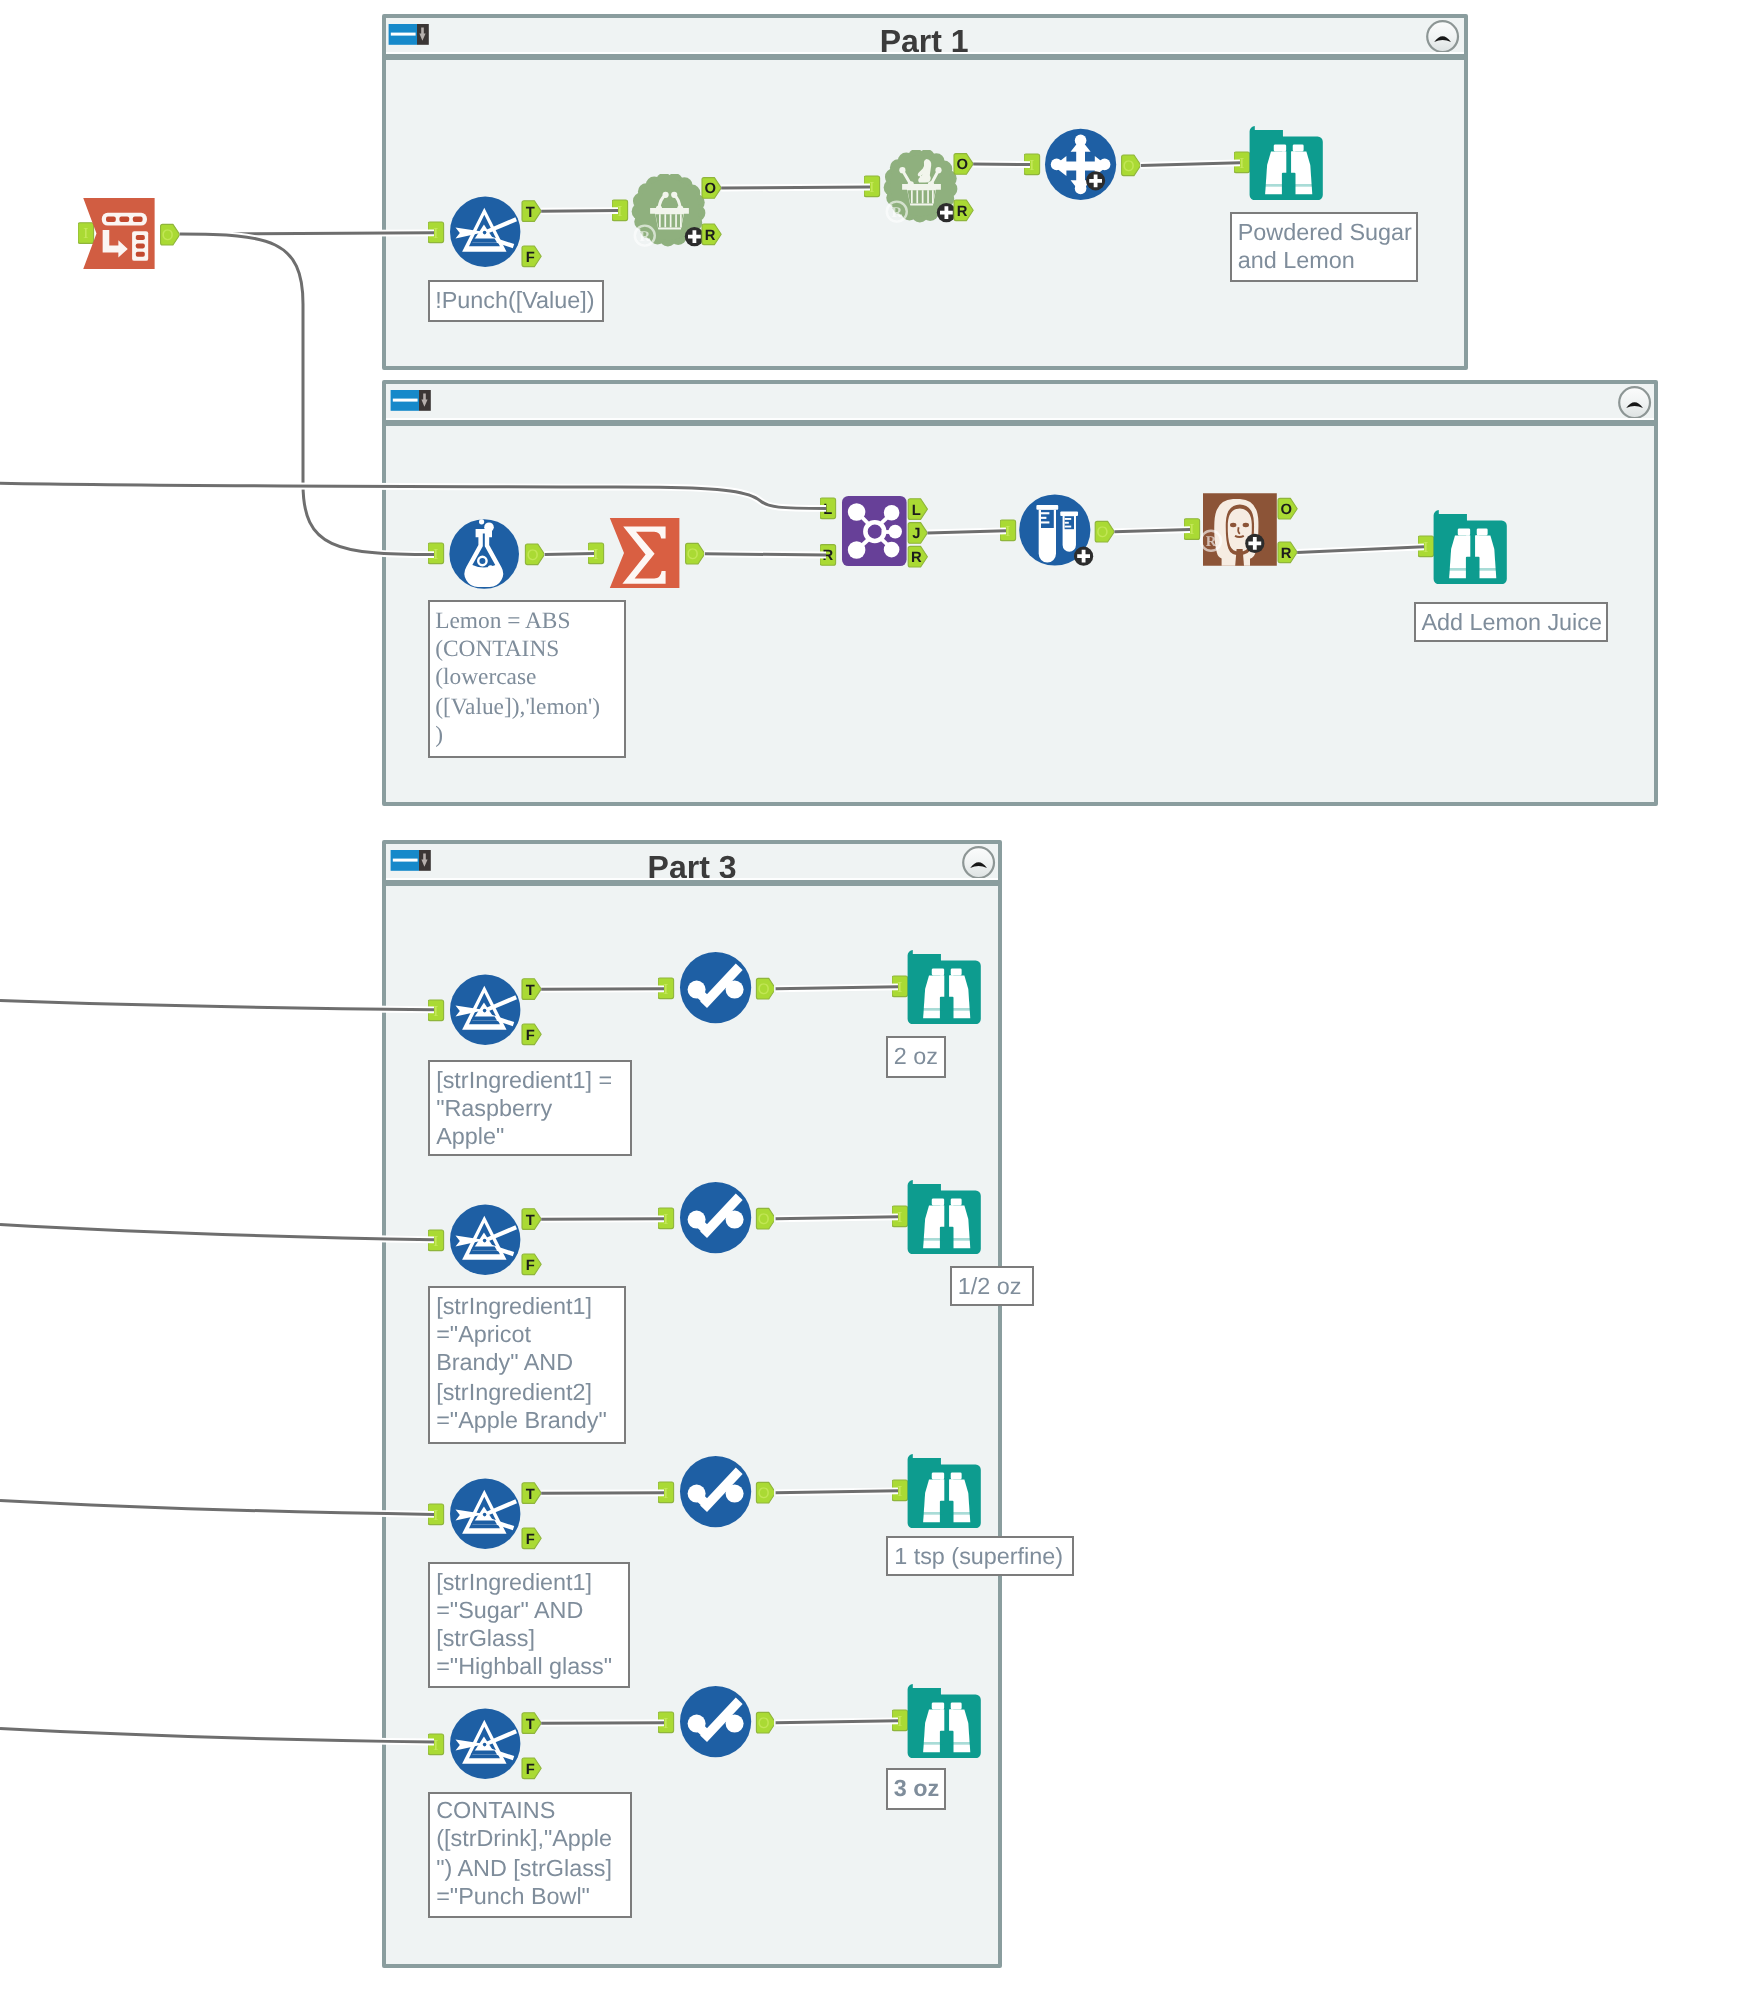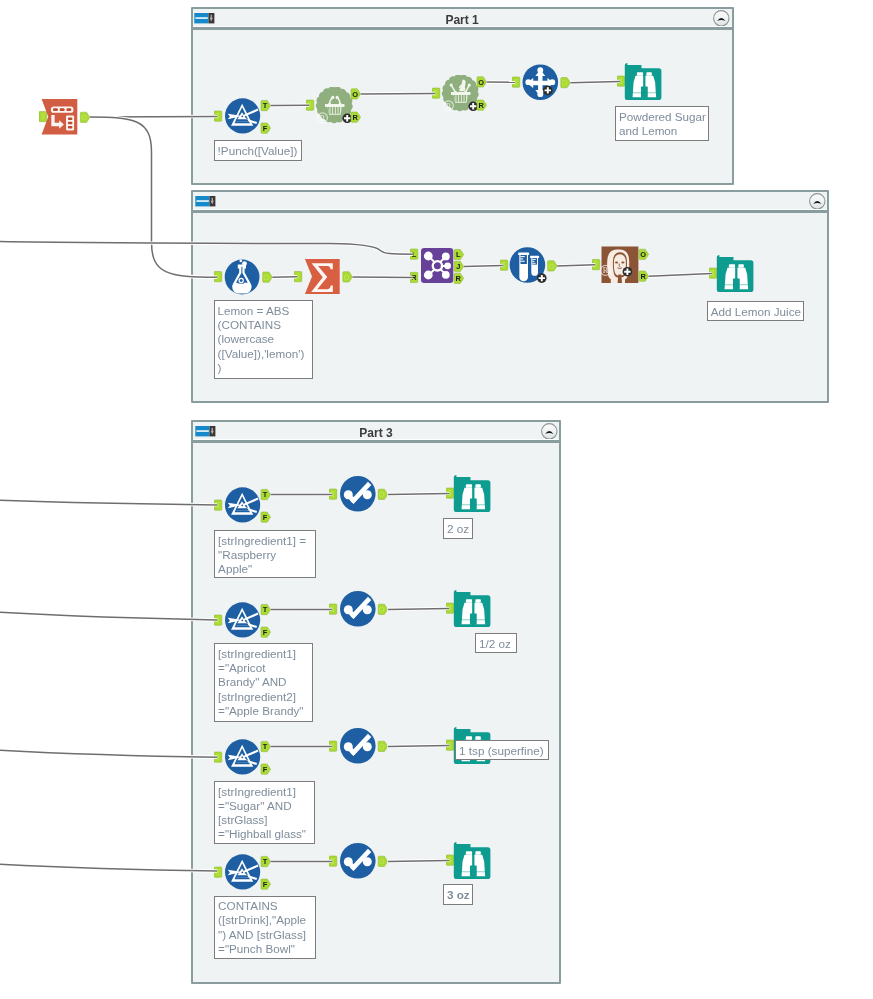--- a/index.html
+++ b/index.html
@@ -8,21 +8,21 @@
        font-family:"Liberation Sans",sans-serif;overflow:hidden;}
   #canvas{position:relative;width:873px;height:999px;background:#ffffff;}
 
   .container{position:absolute;box-sizing:border-box;background:#eff3f3;
              border:2px solid #8a9d9e;border-radius:1px;}
   .container .hdr{position:relative;height:21px;box-sizing:border-box;
              background:#eff3f3;border-bottom:3.2px solid #8a9d9e;}
   .container .hdr::after{content:"";position:absolute;left:0;right:0;top:16.5px;
              height:1.3px;background:#fdfefe;}
   .container .hdr .ttl{position:absolute;left:30px;right:30px;top:4.2px;
-             text-align:center;font-size:12px;font-weight:bold;color:#3b3b3b;}
+             text-align:center;font-size:16px;font-weight:bold;color:#3b3b3b;}
   .cicon{position:absolute;left:1.5px;top:0.8px;width:21px;height:11px;}
   .collapse{position:absolute;right:1.2px;top:1.2px;width:17px;height:17px;}
 
   .node{position:absolute;}
   .node svg{display:block;}
 
   .anno{position:absolute;background:#ffffff;border:1px solid #7c7c7c;
         box-sizing:border-box;font-size:11.7px;color:#7f8d9b;
         line-height:14.2px;padding:2.5px 1px 2px 2.8px;white-space:pre;
         overflow:hidden;}
@@ -123,21 +123,21 @@
                 <stop offset="0%" stop-color="#fbfcfc"></stop>
                 <stop offset="55%" stop-color="#eff2f2"></stop>
                 <stop offset="100%" stop-color="#dde2e2"></stop>
               </linearGradient>
             </defs>
             <circle cx="8.3" cy="8.3" r="7.7" fill="url(#cg1)" stroke="#8d9695" stroke-width="1.1"></circle>
             <path d="M4.1 11.0 Q8.3 5.2 12.5 11.0 Q8.3 8.9 4.1 11.0 Z" fill="#171717"></path>
           </svg></span>
       </div>
     </div>
-    <div class="container" style="left: 191px; top: 420px; width: 370px; height: 564px;">
+    <div class="container" style="left: 191px; top: 420px; width: 310px; height: 564px;">
       <div class="hdr">
         <span class="cicon"><svg width="21" height="11" viewBox="0 0 21 11">
             <rect x="0.3" y="0" width="14.2" height="10.4" fill="#1689ca"></rect>
             <rect x="1.4" y="4.3" width="12.4" height="1.5" fill="#ffffff"></rect>
             <rect x="14.5" y="0" width="5.9" height="10.4" fill="#3b3635"></rect>
             <path d="M16.6 1.8 h1.3 v3.0 h0.9 l-1.6 3.6 l-1.5 -3.6 h0.9 Z" fill="#b6b0ad"></path>
           </svg></span>
         <span class="ttl">Part 3</span>
         <span class="collapse"><svg width="17" height="17" viewBox="0 0 17 17">
             <defs>
@@ -835,39 +835,39 @@
           <g fill="#0d9c8f" opacity="0.35">
             <rect x="7.1" y="29.0" width="10.6" height="1.35"></rect>
             <rect x="20.5" y="29.0" width="10.6" height="1.35"></rect>
           </g>
         </g>
       </svg>
     </div>
     <div class="anno" style="left: 213.8px; top: 140.3px; width: 88.6px; height: 21.2px;">!Punch([Value])</div>
     <div class="anno" style="left: 615.1px; top: 106.2px; width: 93.6px; height: 34.6px;">Powdered Sugar
 and Lemon</div>
-    <div class="anno" style="left: 213.8px; top: 300.4px; width: 99.1px; height: 79px;">Lemon = ABS
+    <div class="anno" style="left: 213.8px; top: 300.4px; width: 99.1px; height: 79px; font-family: Liberation Serif, serif;">Lemon = ABS
 (CONTAINS
 (lowercase
 ([Value]),'lemon')
 )</div>
     <div class="anno" style="left: 706.9px; top: 301.2px; width: 96.9px; height: 19.9px;">Add Lemon Juice</div>
     <div class="anno" style="left: 214.3px; top: 530.1px; width: 102px; height: 48.1px;">[strIngredient1] =
 "Raspberry
 Apple"</div>
     <div class="anno" style="left: 443.1px; top: 518.4px; width: 29.8px; height: 20.5px;">2 oz</div>
     <div class="anno" style="left: 214.3px; top: 643.4px; width: 98.5px; height: 78.4px;">[strIngredient1]
 ="Apricot
 Brandy" AND
 [strIngredient2]
 ="Apple Brandy"</div>
     <div class="anno" style="left: 443.1px; top: 633.2px; width: 41.5px; height: 20.1px; margin-left: 32px;">1/2 oz</div>
     <div class="anno" style="left: 214.3px; top: 781px; width: 100.9px; height: 63.4px;">[strIngredient1]
 ="Sugar" AND
 [strGlass]
 ="Highball glass"</div>
-    <div class="anno" style="left: 443.3px; top: 740px; width: 94.2px; height: 20.4px; margin-left: 12px;">1 tsp (superfine)</div>
+    <div class="anno" style="left: 443.3px; top: 768px; width: 94.2px; height: 20.4px;">1 tsp (superfine)</div>
     <div class="anno" style="left: 214.3px; top: 895.6px; width: 102px; height: 63.4px;">CONTAINS
 ([strDrink],"Apple
 ") AND [strGlass]
 ="Punch Bowl"</div>
     <div class="anno" style="left: 443.1px; top: 884.4px; width: 29.8px; height: 20.3px; font-weight: bold;">3 oz</div>
   </div>
 
 </body></html>

